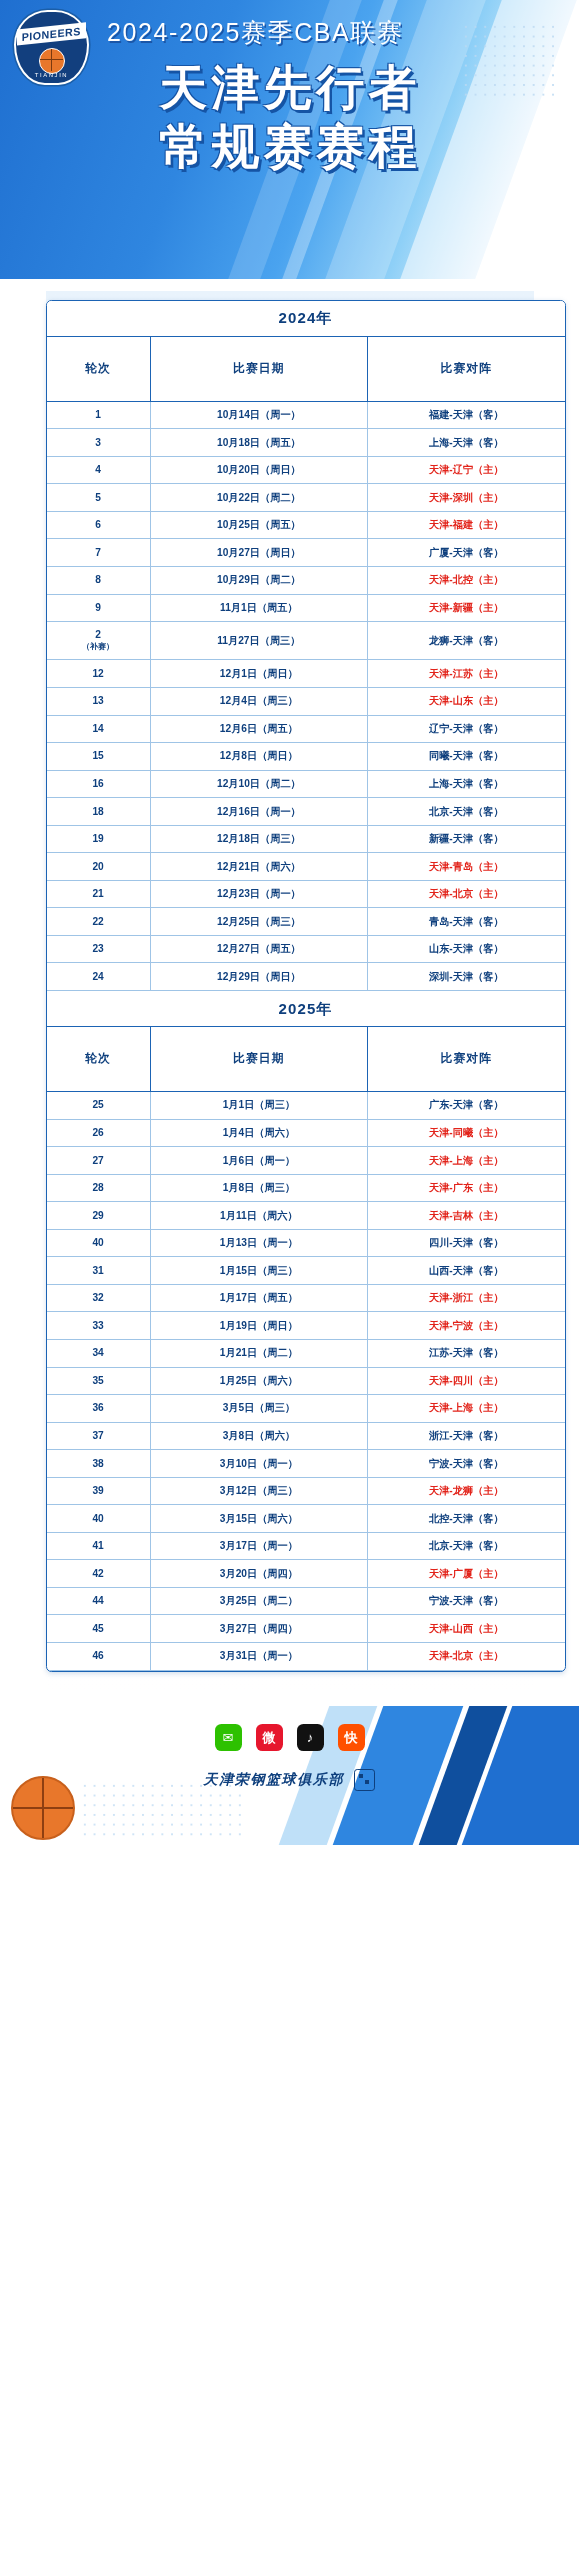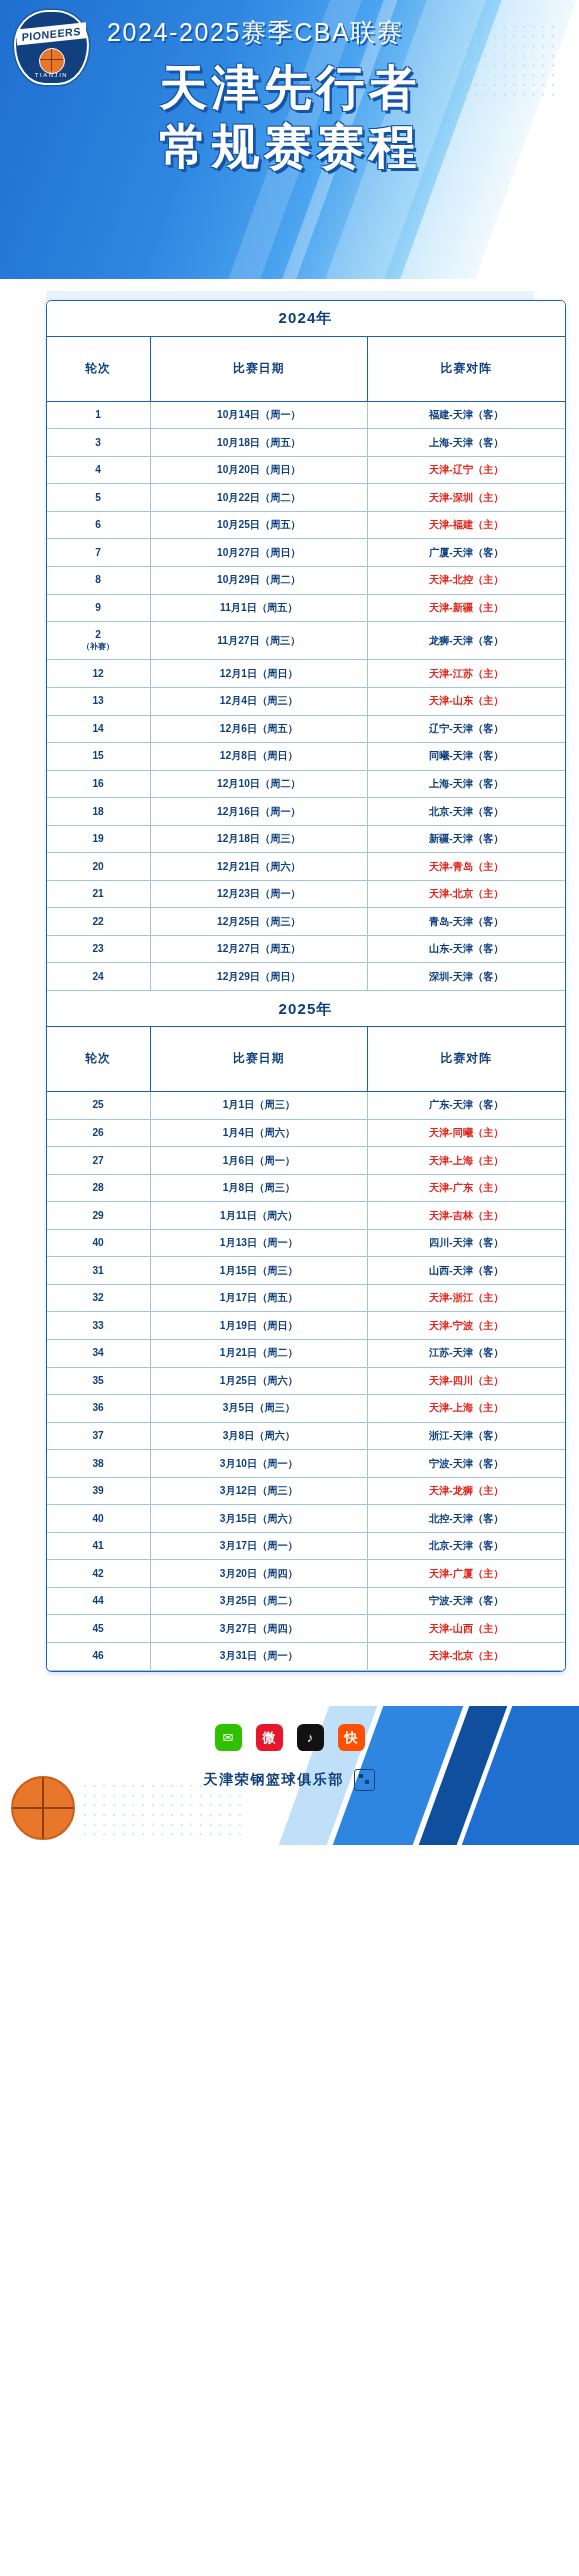--- a/index.html
+++ b/index.html
@@ -255,20 +255,21 @@
     text-align: center;
     z-index: 4;
   }
   .club .name {
     display: inline-block;
     color: #0e3f7d;
     font-size: 14px;
     font-weight: bold;
     letter-spacing: 1.6px;
     vertical-align: middle;
+    font-style: italic;
   }
   .club .qr {
     display: inline-block;
     width: 21.5px; height: 21.5px;
     margin-left: 7.5px;
     border: 1.6px solid #0e3f7d;
     border-radius: 3.2px;
     position: relative;
     vertical-align: middle;
   }

